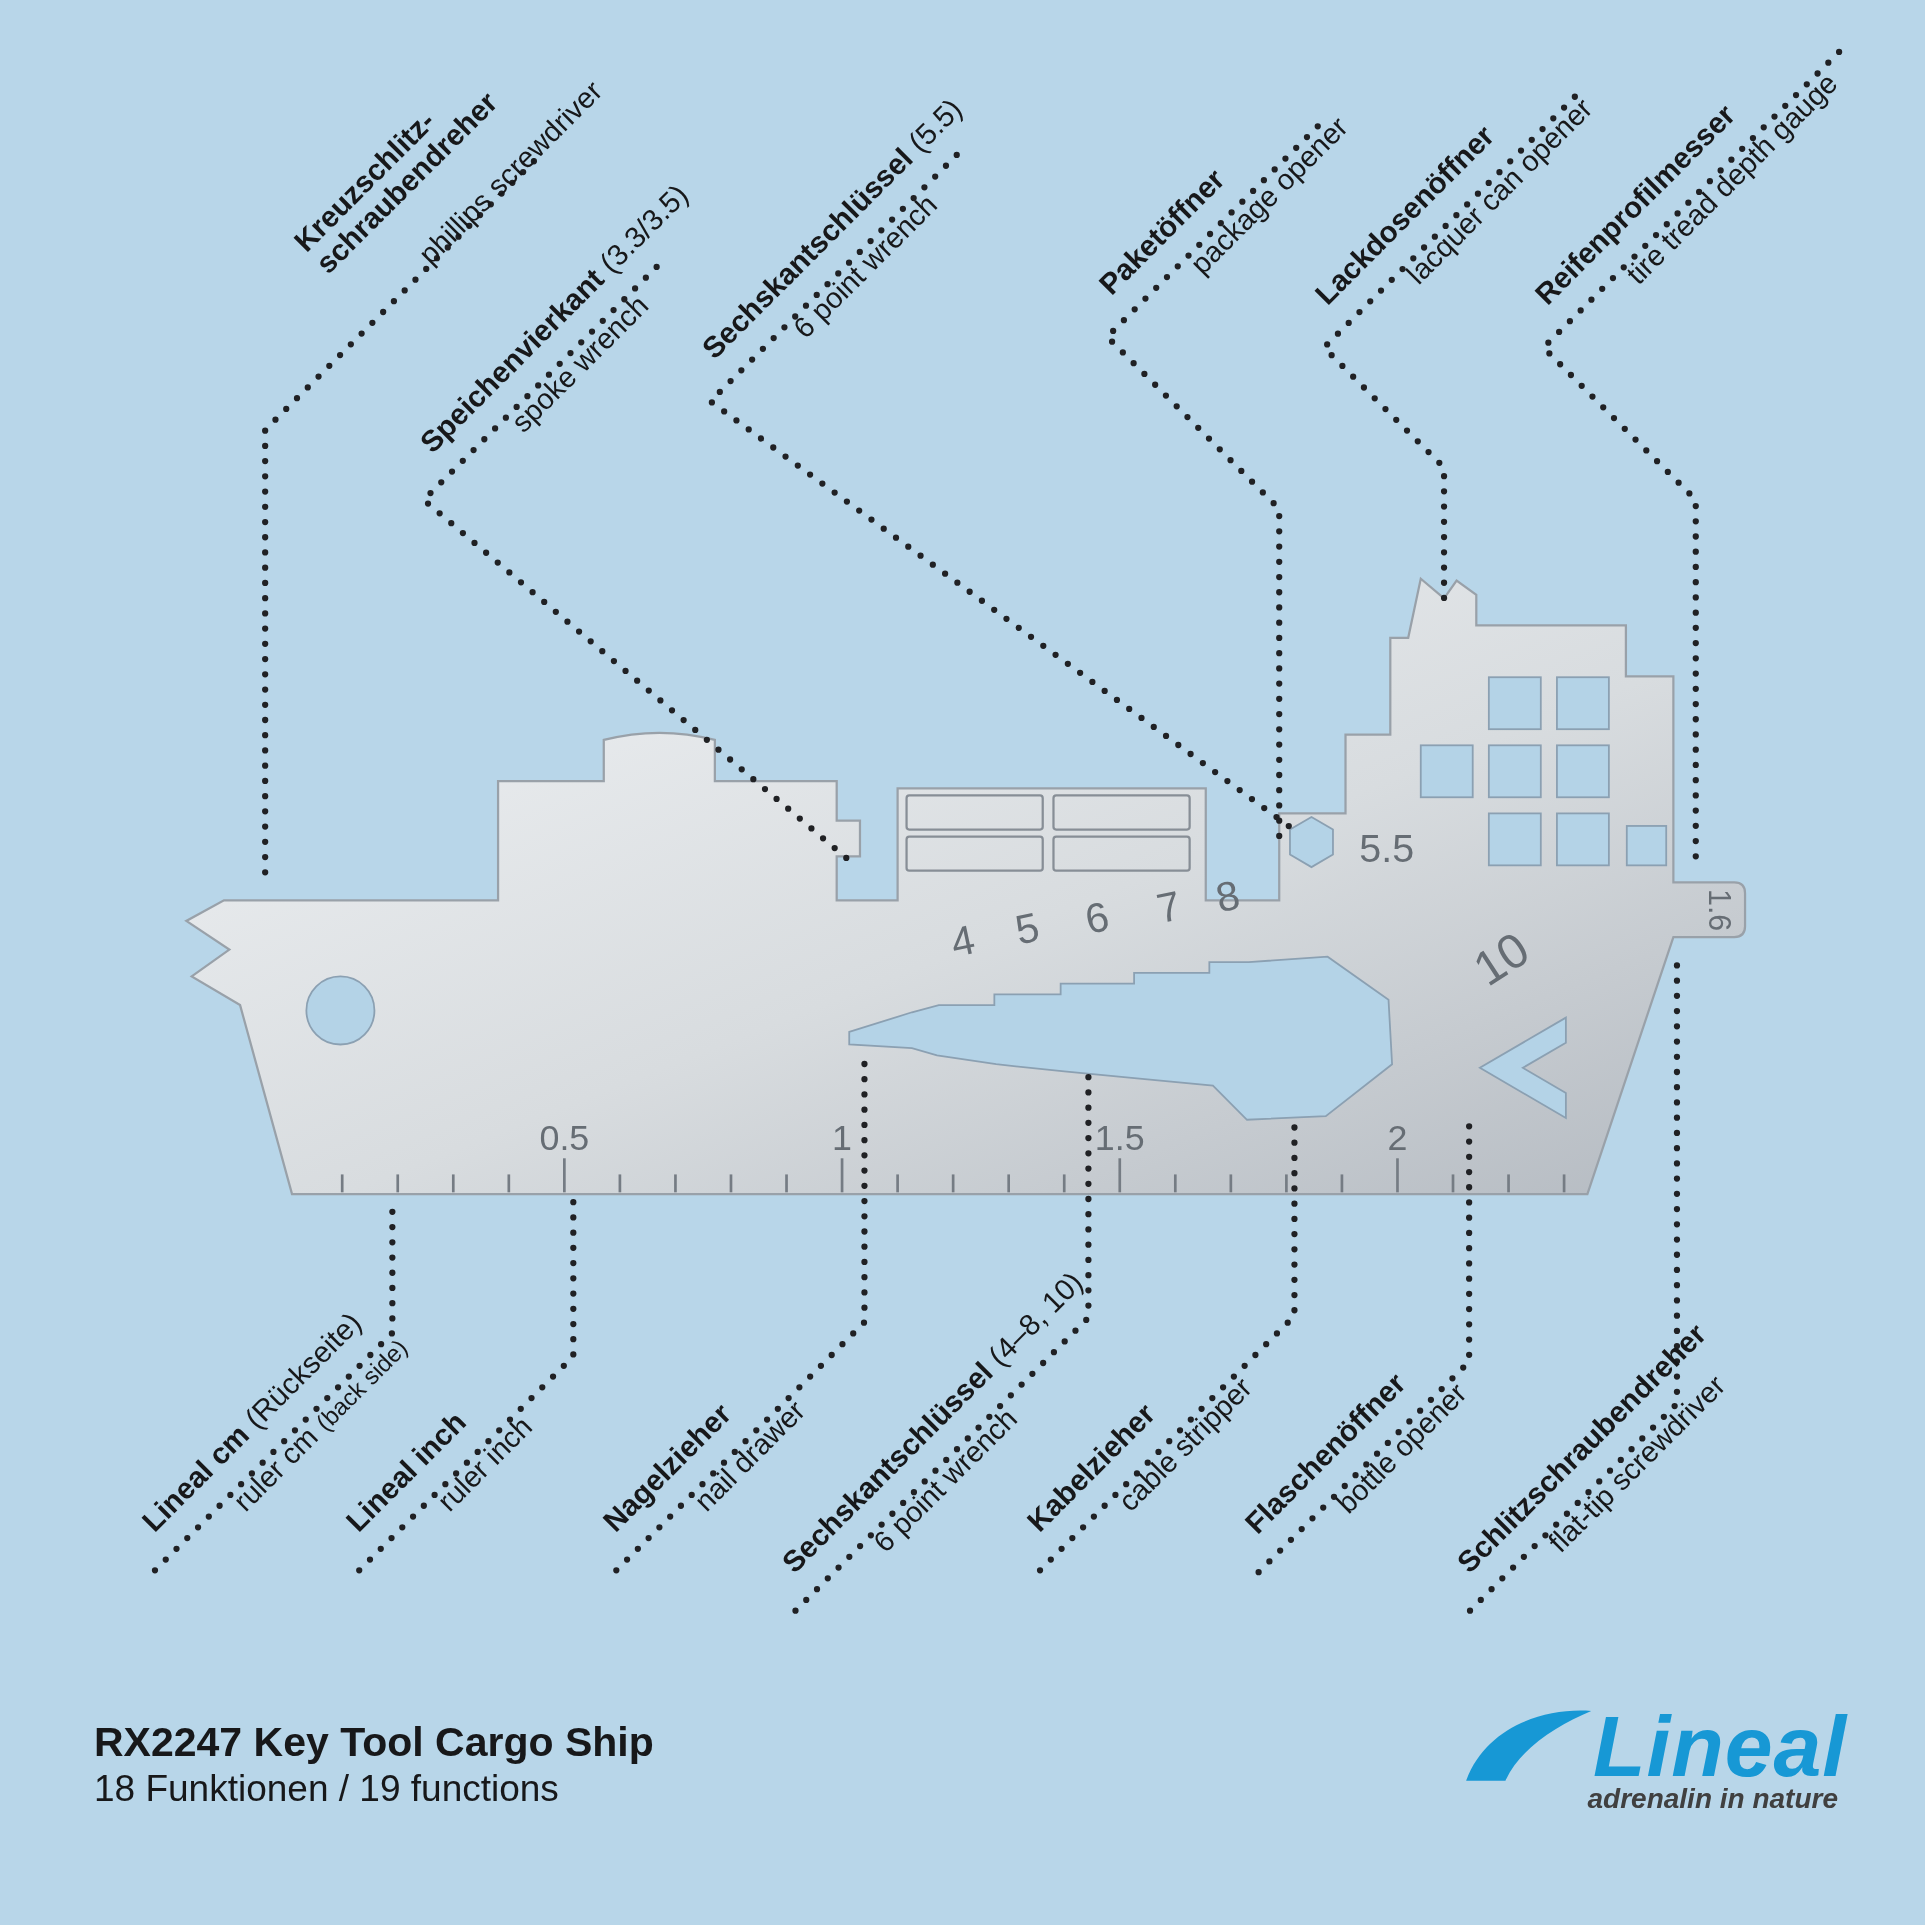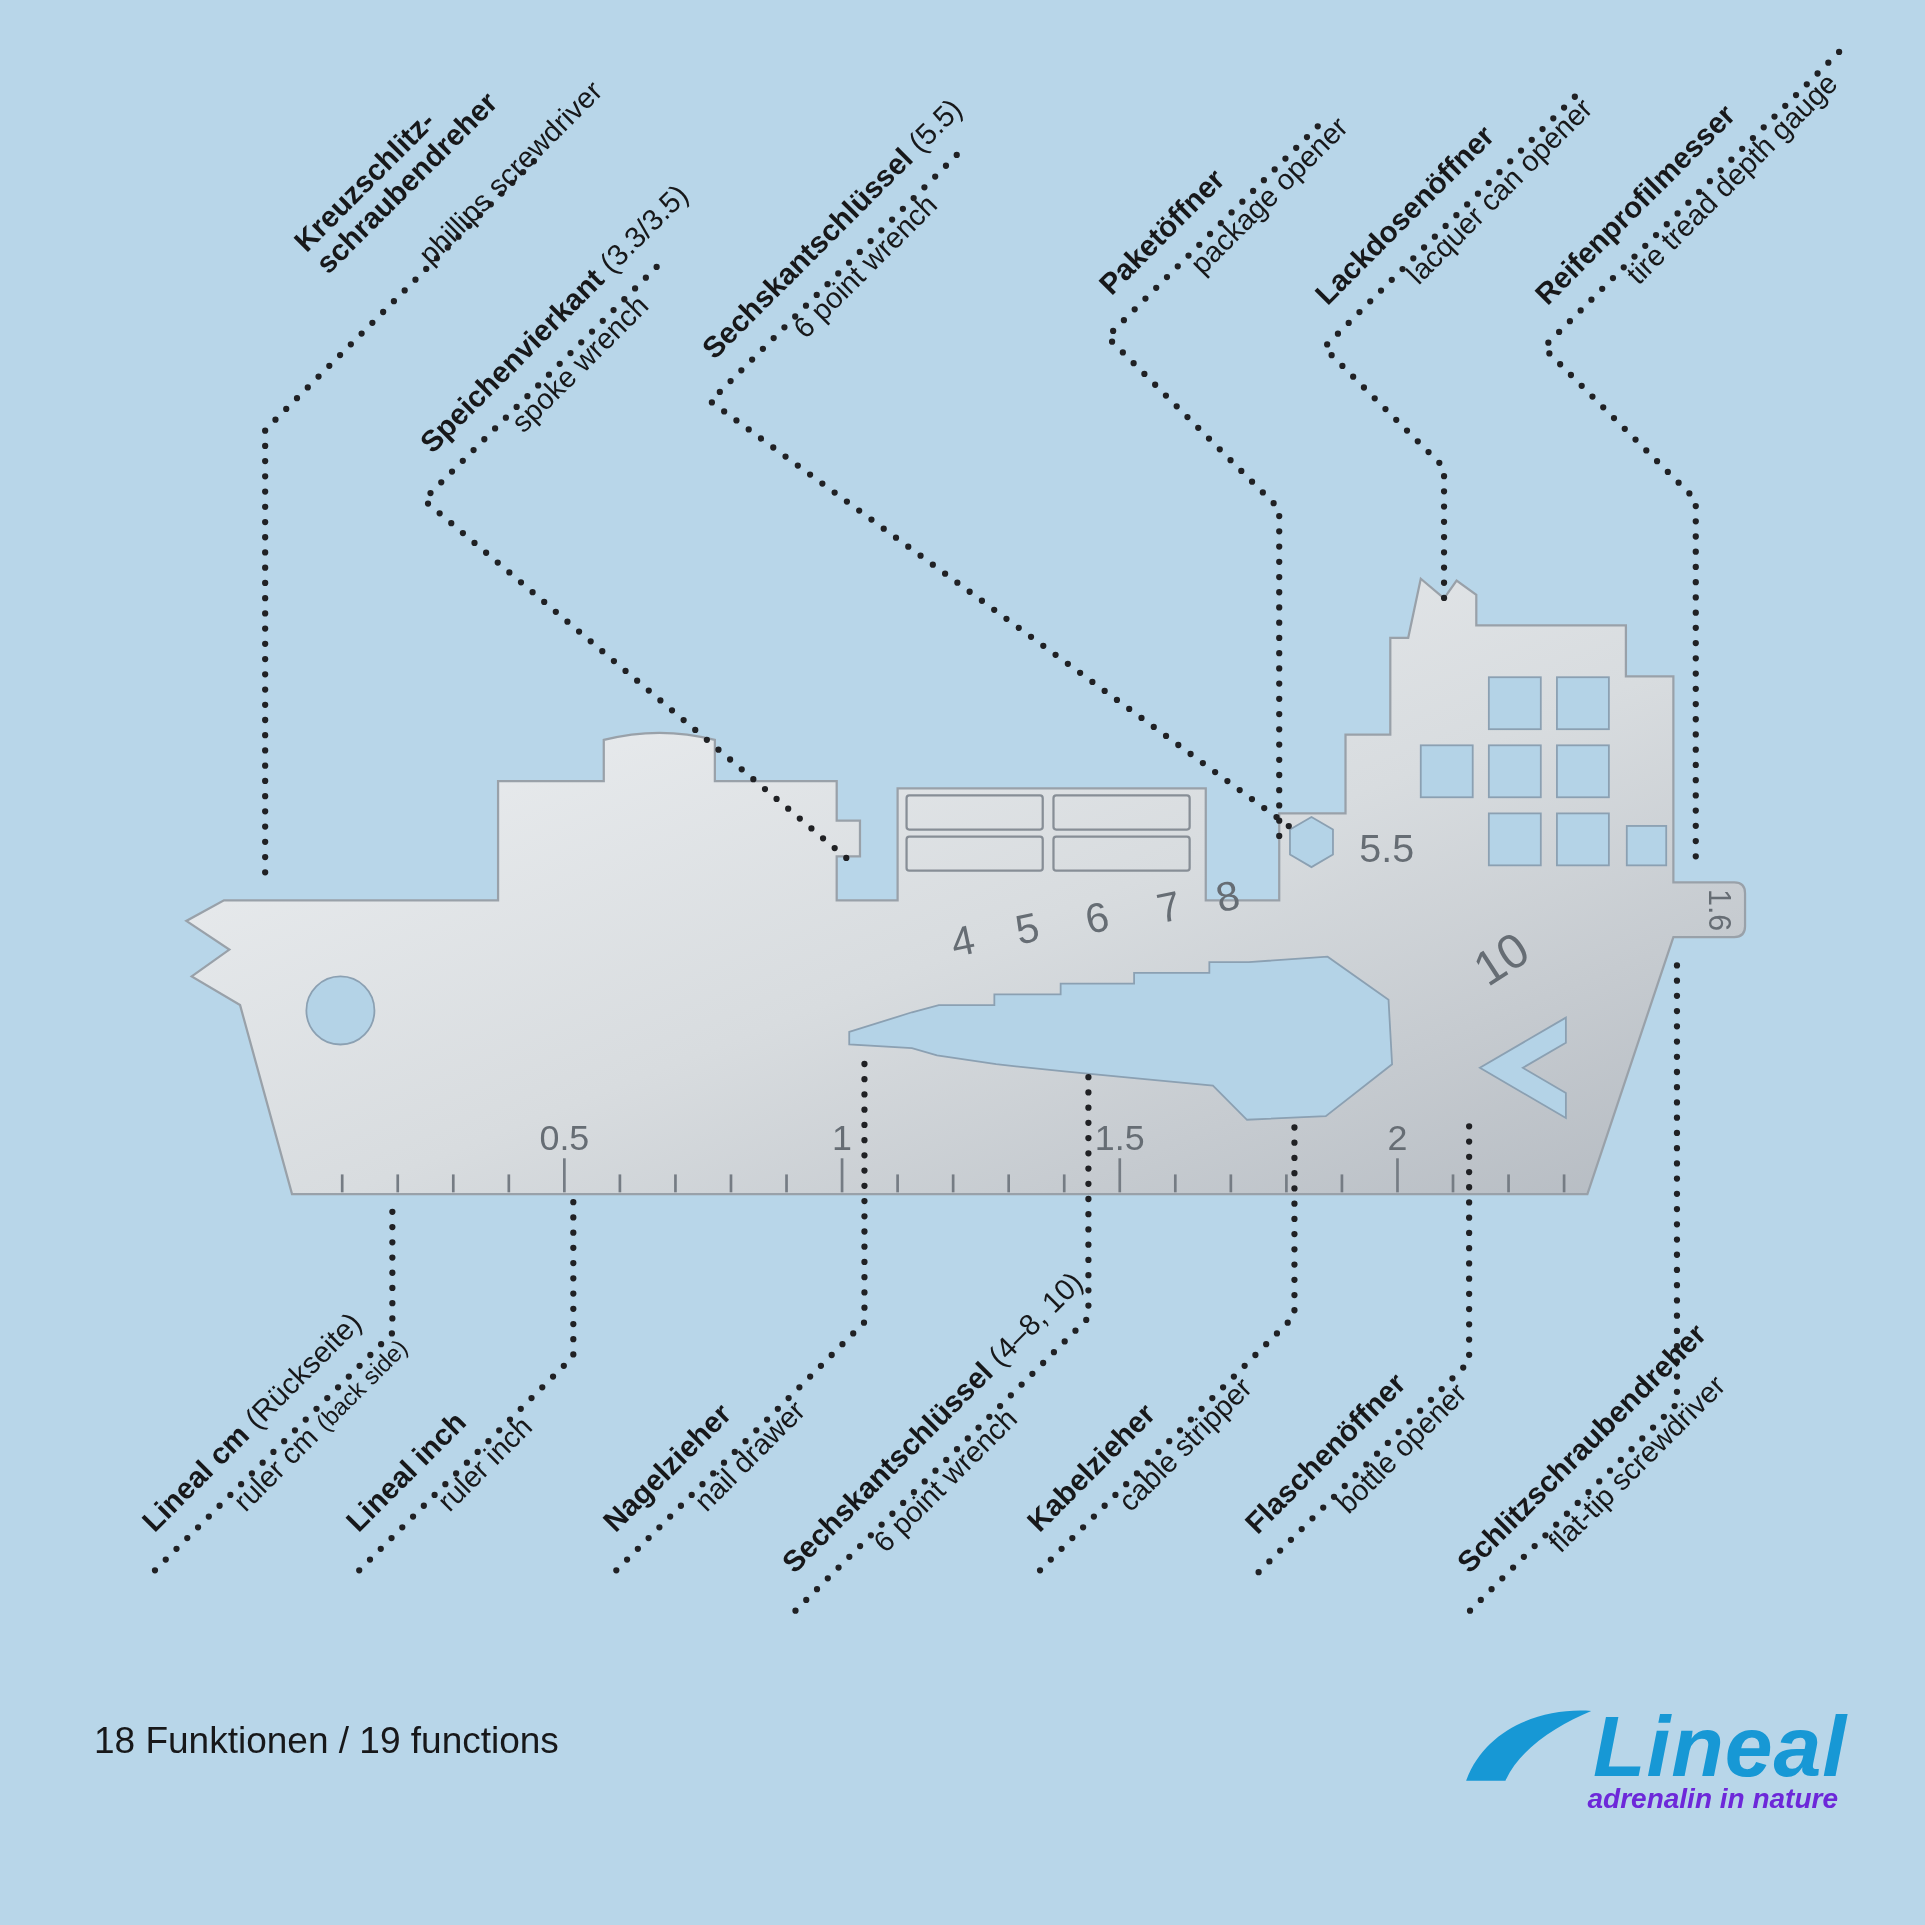--- a/index.html
+++ b/index.html
@@ -24,21 +24,21 @@
   .label .note.small{font-size:24px;}
   .label .en{font-weight:normal;font-size:29px;line-height:30px;margin-top:19.7px;margin-left:79px;}
   
   .footer{position:absolute;left:94px;top:1718px;color:#17181a;}
   .footer .title{font-weight:bold;font-size:41px;line-height:48px;}
   .footer .sub{font-size:37px;line-height:45px;}
   
   .logo{position:absolute;right:79px;top:1702px;}
   .logo-row{display:flex;align-items:flex-end;}
   .brand{font-size:86px;line-height:82px;font-weight:bold;font-style:italic;color:#1798d5;letter-spacing:0.9px;}
-  .tagline{font-size:28px;font-style:italic;font-weight:bold;color:#6d28d9;text-align:right;margin-top:-3.6px;padding-right:9px;}
+  .tagline{font-size:28px;font-style:italic;font-weight:bold;color:#404040;text-align:right;margin-top:-3.6px;padding-right:9px;}
 </style>
 </head>
 <body>
 
 <div class="canvas">
 
   <svg class="scene" width="1926" height="1926" viewBox="0 0 2150 2150">
     <defs>
       <linearGradient id="shipGrad" x1="0" y1="0" x2="1" y2="1">
         <stop offset="0" stop-color="#f2f4f6"></stop>
@@ -196,20 +196,21 @@
   <div class="label" style="left:1239px;top:1517px">
     <div class="de"><span>Flaschenöffner</span><span class="note"></span></div>
     <div class="en"><span>bottle opener</span><span class="note small"></span></div>
   </div>
   <div class="label" style="left:1451px;top:1556px">
     <div class="de"><span>Schlitzschraubendreher</span><span class="note"></span></div>
     <div class="en"><span>flat-tip screwdriver</span><span class="note small"></span></div>
   </div>
 
   <div class="footer">
+    <div class="title">RX2247 Key Tool Cargo Ship</div>
     <div class="sub">18 Funktionen / 19 functions</div>
   </div>
 
   <div class="logo">
     <div class="logo-row">
       <svg width="134" height="85" viewBox="0 0 150 95">
         <path d="M8,88 C30,28 95,6 148,10 C110,26 68,52 52,88 Z" fill="#1798d5"></path>
       </svg>
       <span class="brand">Lineal</span>
     </div>

